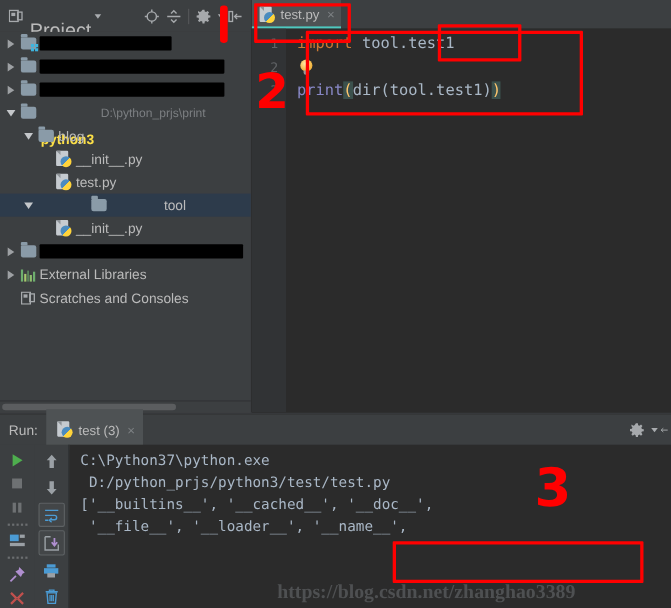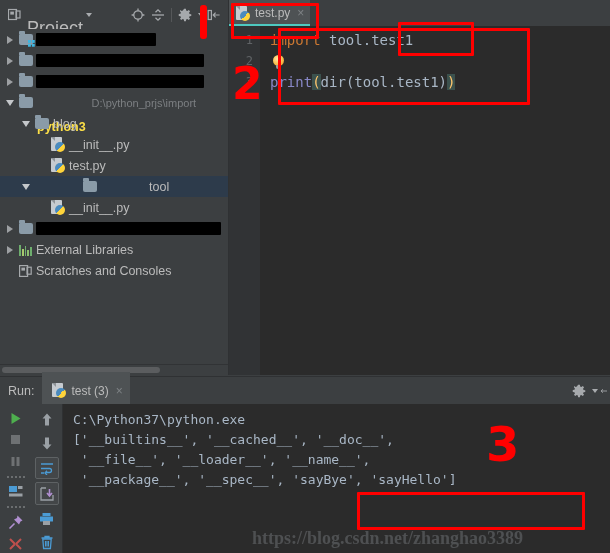--- a/index.html
+++ b/index.html
@@ -200,21 +200,21 @@
           <span class="redact" style="width: 168px; margin-left: 3px;"></span>
         </div>
         <div class="tnode" style="padding-left: 4px;">
           <span class="arrow">
             <span class="arr-d"></span>
           </span>
           <span class="ico" style="position: relative; margin-left: 3px;">
             <span class="folder"></span>
           </span>
           <span class="tlabel bold">python3</span>
-          <span class="tpath">D:\python_prjs\import</span>
+          <span class="tpath">D:\python_prjs\print</span>
         </div>
         <div class="tnode" style="padding-left: 20px;">
           <span class="arrow">
             <span class="arr-d"></span>
           </span>
           <span class="ico" style="position: relative; margin-left: 3px;">
             <span class="folder"></span>
           </span>
           <span class="tlabel">blog</span>
         </div>
@@ -439,23 +439,23 @@
           <svg width="14" height="15" viewBox="0 0 14 15">
             <path d="M1.5 3h11M5 3V1.5h4V3" stroke="#4B9BD4" stroke-width="1.3" fill="none"></path>
             <path d="M2.8 4h8.4l-.8 9.5H3.6z" fill="none" stroke="#4B9BD4" stroke-width="1.3"></path>
             <path d="M5.5 6v5.5M7 6v5.5M8.5 6v5.5" stroke="#4B9BD4" stroke-width="1.1"></path>
           </svg>
         </span>
       </div>
 
       <div id="console">
           <div class="oline">C:\Python37\python.exe</div>
+          <div class="oline"> D:/python_prjs/python3/test/test.py</div>
           <div class="oline">['__builtins__', '__cached__', '__doc__',</div>
           <div class="oline"> '__file__', '__loader__', '__name__',</div>
-          <div class="oline"> '__package__', '__spec__', 'sayBye', 'sayHello']</div>
           <div class="oline">&nbsp;</div>
         </div>
     </div>
   </div>
 
   <div id="watermark">https://blog.csdn.net/zhanghao3389</div>
 
   <div class="ann" style="left:200px;top:5px;width:7px;height:34px;background:#FF0000;border-radius:3px;"></div>
 
   <div class="ann annbox" style="left:231px;top:3px;width:82px;height:30px;"></div>

